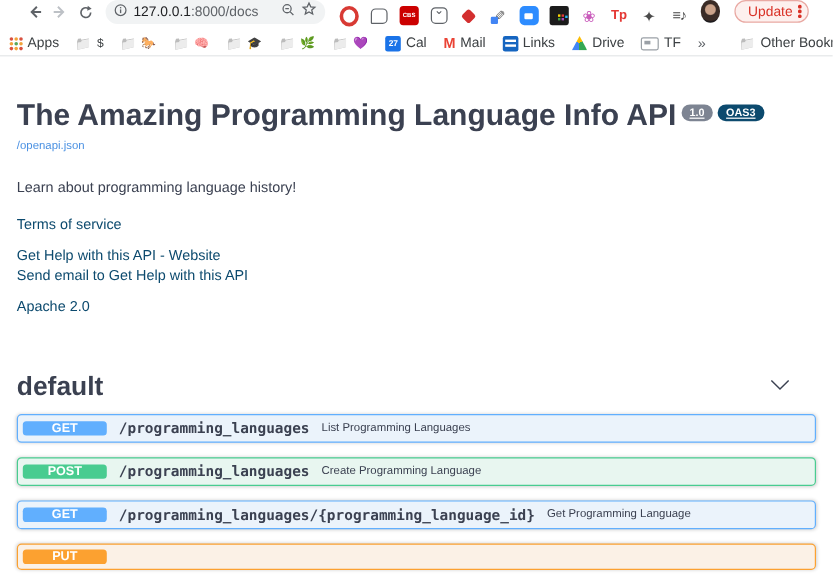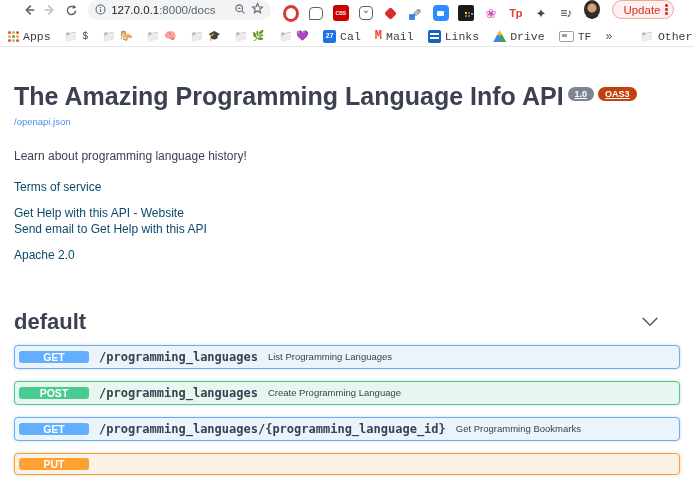--- a/index.html
+++ b/index.html
@@ -52,21 +52,21 @@
     background:radial-gradient(circle at 50% 42%, #caa28a 0 4px, #3a2b26 5px 9px, #1d1b1e 10px); }
   .update-chip { margin-left:8px; height:19px; border:1px solid #e9a9a3; background:#fdf0ee;
     border-radius:10px; display:flex; align-items:center; padding:0 5px 0 10px; gap:5px;
     cursor:pointer; }
   .update-chip .txt { color:#d93025; font-size:11.5px; }
   .kebab { display:inline-flex; flex-direction:column; gap:1.5px; }
   .kebab i { width:2.5px; height:2.5px; border-radius:50%; background:#d93025; }
 
   .bookmarks { height:21px; display:flex; align-items:center; padding:0 8px; gap:14px;
     font-size:11.5px; color:#3c4043; border-bottom:1px solid #e4e6e8; }
-  .bm { display:flex; align-items:center; gap:4px; cursor:pointer; white-space:nowrap;font-family:Liberation Mono, monospace; }
+  .bm { display:flex; align-items:center; gap:4px; cursor:pointer; white-space:nowrap; }
   .bm .emoji { font-size:10px; }
   .icon-folder { font-size:11px; filter:grayscale(100%) brightness(1.05); }
   .icon-apps-grid { width:11px; height:11px; display:grid;
     grid-template-columns:repeat(3,1fr); gap:1px; }
   .icon-apps-grid i { background:#d95140; border-radius:50%; }
   .icon-apps-grid i:nth-child(2n){ background:#f2a33a; }
   .icon-apps-grid i:nth-child(5){ background:#58a55c; }
   .icon-calendar { width:13px; height:13px; background:#1a73e8; color:#fff; font-size:7px;
     font-weight:bold; border-radius:2px; display:flex; align-items:center; justify-content:center; }
   .icon-gmail { color:#ea4335; font-weight:bold; font-size:12px; }
@@ -83,21 +83,21 @@
   .bm-sep { width:1px; height:14px; background:#dadce0; }
 
   
   .page { padding:0 14px; }
   .info-block { padding-top:36px; }
   .api-title { display:flex; align-items:flex-start; gap:4px; }
   .api-title h1 { font-size:25px; font-weight:bold; color:#3b4151; line-height:1.1; }
   .badge { font-size:9px; font-weight:bold; color:#fff; border-radius:8px; padding:2px 7px;
     margin-top:4px;text-decoration:underline; }
   .badge.version { background:#7d8492; }
-  .badge.oas { background:#c2410c; }
+  .badge.oas { background:#0c4a6e; }
   .spec-link { display:inline-block; margin-top:3px; font-size:9.5px; color:#4990e2;
     text-decoration:none; }
   .description { margin-top:20px; font-size:12px; color:#3b4151; }
   .info-links { margin-top:16px; display:flex; flex-direction:column; }
   .info-links a { font-size:12px; color:#0c4a6e; text-decoration:none; cursor:pointer; }
   .info-links a:nth-child(1){ margin-bottom:10px; }
   .info-links a:nth-child(3){ margin-bottom:10px; }
   .info-links a { line-height:16px; }
 
   .section-header { margin-top:40px; display:flex; align-items:center;
@@ -291,21 +291,21 @@
 
   <div class="opblock" style="--c: #49cc90; --bg: #e8f6f0;">
     <button class="method">POST</button>
     <span class="path">/programming_languages</span>
     <span class="summary">Create Programming Language</span>
   </div>
 
   <div class="opblock" style="--c: #61affe; --bg: #ebf3fb;">
     <button class="method">GET</button>
     <span class="path">/programming_languages/{programming_language_id}</span>
-    <span class="summary">Get Programming Bookmarks</span>
+    <span class="summary">Get Programming Language</span>
   </div>
 
   <div class="opblock" style="--c: #fca130; --bg: #fbf1e6;">
     <button class="method">PUT</button>
 
   </div>
 
 </div>
 </div>
 

